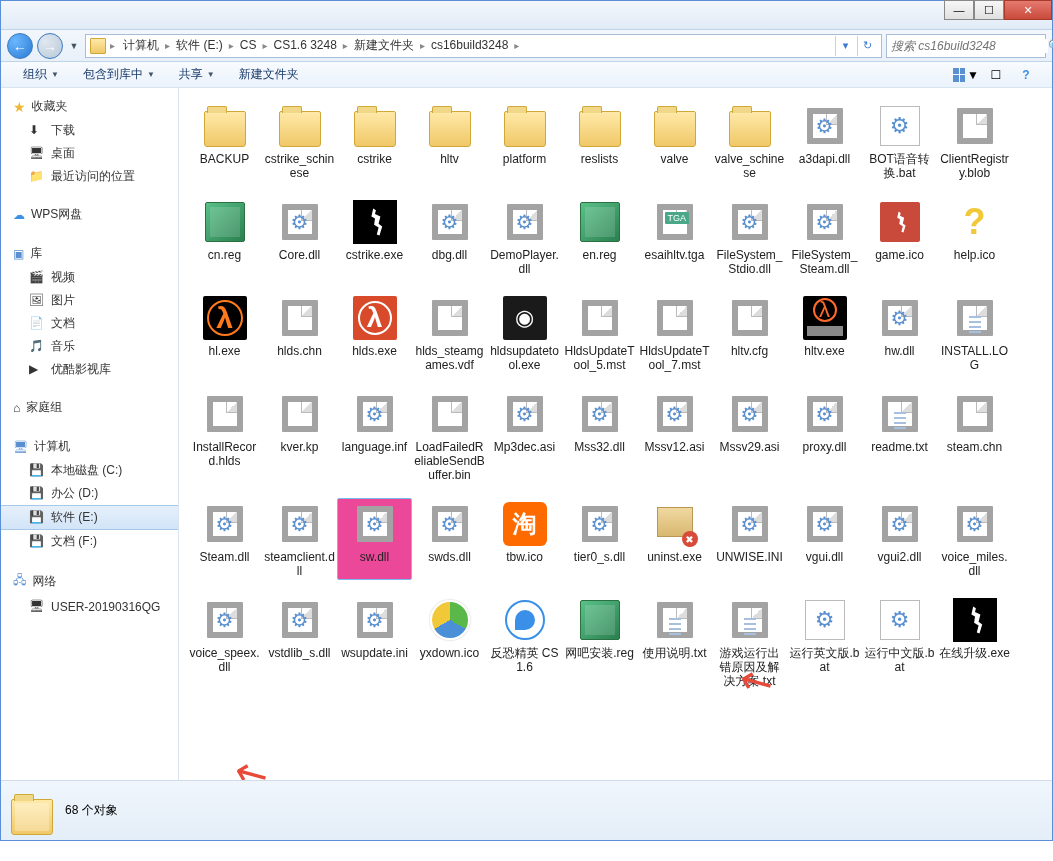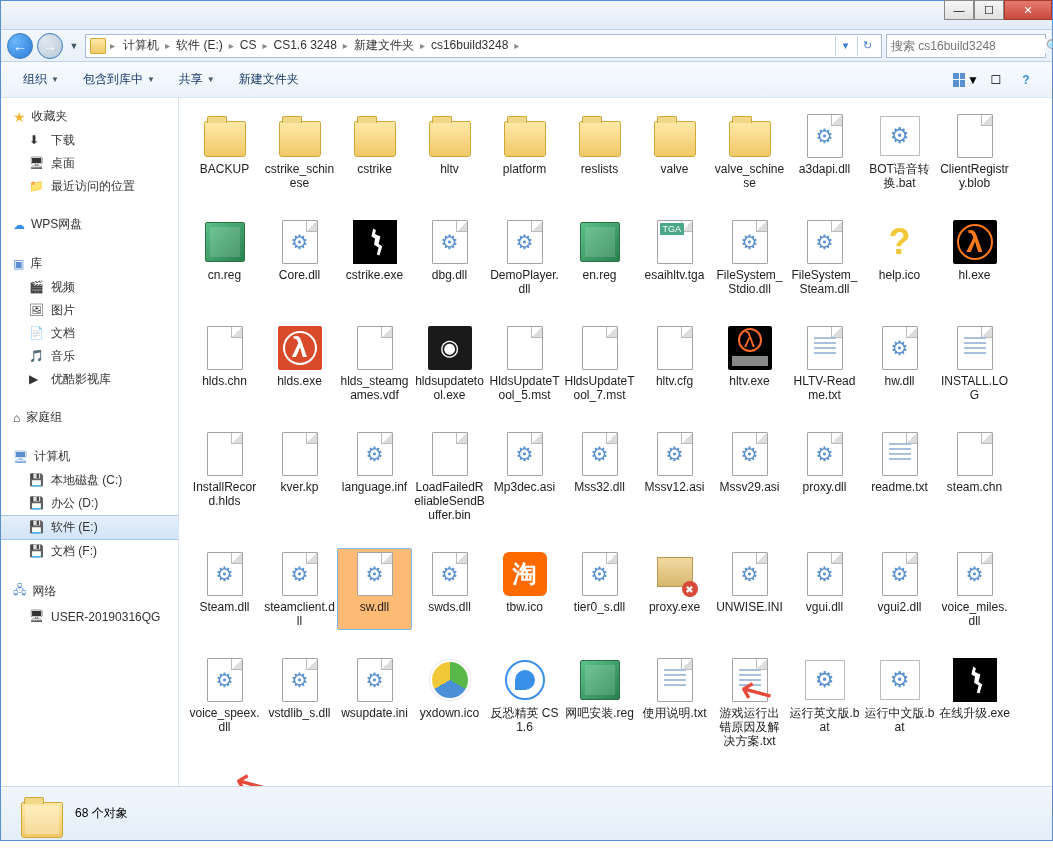--- a/index.html
+++ b/index.html
@@ -13,44 +13,44 @@
 .navbtn{width:26px;height:26px;border-radius:50%;background:radial-gradient(circle at 30% 30%,#6bb7ff,#2a7ad2);display:flex;align-items:center;justify-content:center;color:#fff;font-size:14px;border:1px solid #3a7ac0}
 .navbtn.fwd{background:radial-gradient(circle at 30% 30%,#e0e8f0,#b8c8d8)}
 .dd-arrow{width:14px;height:26px;display:flex;align-items:center;justify-content:center;color:#456;font-size:9px}
 .breadcrumb{flex:1;height:24px;background:#fff;border:1px solid #a8bed8;display:flex;align-items:center;padding:0 4px;gap:2px}
 .bc-icon{width:16px;height:16px;background:linear-gradient(#ffe9a8,#f0c868);border:1px solid #d0a838;border-radius:1px}
 .bc-item{padding:2px 4px;color:#333;cursor:default}
 .bc-sep{color:#888;font-size:10px;padding:0 2px}
 .bc-dd{margin-left:auto;display:flex;gap:2px}
 .bc-btn{width:20px;height:20px;display:flex;align-items:center;justify-content:center;color:#3a7ad2;font-size:11px;border-left:1px solid #c0d4e8}
 .searchbox{width:160px;height:24px;background:#fff;border:1px solid #a8bed8;display:flex;align-items:center;padding:0 4px}
-.searchbox input{border:0;outline:0;flex:1;color:#0f766e;font-size:12px}
+.searchbox input{border:0;outline:0;flex:1;font-style:italic;color:#0f766e;font-size:12px}
 .searchbox .sicon{color:#3a7ad2;font-size:12px}
-.toolbar{height:36px;background:linear-gradient(#f8fbfe,#eaf2fb);display:flex;align-items:center;padding:0 12px;gap:4px;border-bottom:1px solid #d8e4f0}
+.toolbar{height:26px;background:linear-gradient(#f8fbfe,#eaf2fb);display:flex;align-items:center;padding:0 12px;gap:4px;border-bottom:1px solid #d8e4f0}
 .tb-item{padding:4px 10px;display:flex;align-items:center;gap:4px;color:#1a3a6a;cursor:default}
 .tb-item .arr{font-size:8px;color:#456}
 .tb-right{margin-left:auto;display:flex;align-items:center;gap:2px}
 .tb-iconbtn{width:28px;height:24px;display:flex;align-items:center;justify-content:center;border:1px solid transparent;border-radius:2px}
 .body{flex:1;display:flex;overflow:hidden}
 .sidebar{width:178px;background:#fff;border-right:1px solid #d8e4f0;overflow-y:auto;padding:6px 0}
 .sb-group{margin-bottom:14px}
 .sb-header{display:flex;align-items:center;gap:6px;padding:4px 12px;color:#333}
 .sb-item{display:flex;align-items:center;gap:6px;padding:3px 12px 3px 28px;color:#333;cursor:default}
 .sb-item.selected{background:linear-gradient(#e6f0fb,#d2e4f8);border:1px solid #a8c8e8;border-left:0;border-right:0}
 .sb-item .sicon{width:16px;height:16px;flex-shrink:0}
 .content{flex:1;overflow:auto;padding:12px 8px;position:relative}
-.grid{display:grid;grid-template-columns:repeat(11,75px);gap:24px 0;align-content:start}
+.grid{display:grid;grid-template-columns:repeat(11,75px);gap:14px 0;align-content:start}
 .file{display:flex;flex-direction:column;align-items:center;width:75px;cursor:default;padding:2px}
-.file.selected{background:#fdba74;border:1px solid #7ab8f0;border-radius:2px;padding:1px}
+.file.selected{background:#ec4899;border:1px solid #7ab8f0;border-radius:2px;padding:1px}
 .ficon{width:48px;height:48px;display:flex;align-items:center;justify-content:center;margin-bottom:2px}
 .flabel{text-align:center;word-break:break-all;line-height:14px;color:#222;max-width:72px}
 .folder-ic{width:42px;height:36px;background:linear-gradient(#ffe9a8,#f0c868);border:1px solid #d0a838;border-radius:2px 2px 3px 3px;position:relative;margin-top:6px}
 .folder-ic::before{content:"";position:absolute;top:-6px;left:2px;width:18px;height:6px;background:#f0d888;border:1px solid #d0a838;border-bottom:0;border-radius:2px 2px 0 0}
 .folder-ic.open::after{content:"";position:absolute;inset:3px;background:rgba(255,255,255,.3);border-radius:1px}
-.page-ic{width:36px;height:44px;background:#fff;border:1px solid #a3a3a3;border-radius:1px;position:relative}
+.page-ic{width:36px;height:36px;background:#fff;border:6px solid #a3a3a3;border-radius:1px;position:relative}
 .page-ic::before{content:"";position:absolute;top:0;right:0;width:10px;height:10px;background:linear-gradient(135deg,#fff 50%,#ddd 50%);border-left:1px solid #bbb;border-bottom:1px solid #bbb}
 .dll-ic .page-ic::after{content:"⚙";position:absolute;top:50%;left:50%;transform:translate(-50%,-50%);font-size:20px;color:#5a90d0}
 .reg-ic{width:40px;height:40px;background:linear-gradient(135deg,#5ac088,#2a8050);border-radius:2px;position:relative;border:1px solid #2a7040}
 .reg-ic::before{content:"";position:absolute;inset:4px;background:rgba(255,255,255,.15)}
 .cstrike-exe{width:44px;height:44px;background:#000;display:flex;align-items:center;justify-content:center}
 .cstrike-exe svg{width:36px;height:36px}
 .hl-exe{width:44px;height:44px;background:#000;display:flex;align-items:center;justify-content:center;border-radius:2px}
 .hl-exe .lambda{font-size:30px;color:#ff7a1a;font-weight:bold;border:2px solid #ff7a1a;border-radius:50%;width:36px;height:36px;display:flex;align-items:center;justify-content:center}
 .hlds-exe{width:44px;height:44px;background:#d94a2a;display:flex;align-items:center;justify-content:center;border-radius:2px}
 .hlds-exe .lambda{font-size:28px;color:#fff;font-weight:bold;border:2px solid #fff;border-radius:50%;width:34px;height:34px;display:flex;align-items:center;justify-content:center}
@@ -65,21 +65,21 @@
 .hltv-exe{width:44px;height:44px;background:#000;position:relative;border-radius:2px}
 .hltv-exe .lambda{color:#ff6a2a;font-size:22px;position:absolute;top:2px;left:50%;transform:translateX(-50%);border:2px solid #ff6a2a;border-radius:50%;width:24px;height:24px;display:flex;align-items:center;justify-content:center}
 .hltv-exe::after{content:"";position:absolute;bottom:4px;left:4px;right:4px;height:10px;background:#888}
 .txt-lines{position:absolute;top:10px;left:6px;right:6px;display:flex;flex-direction:column;gap:3px}
 .txt-lines span{height:2px;background:#a8c0e0}
 .yx-ico{width:40px;height:40px;border-radius:50%;background:conic-gradient(#5ab848 0 120deg,#4a90d8 120deg 240deg,#f0c838 240deg 360deg);border:2px solid #fff;box-shadow:0 0 2px rgba(0,0,0,.3)}
 .qq-ico{width:40px;height:40px;border-radius:50%;background:#fff;border:2px solid #3a90e8;display:flex;align-items:center;justify-content:center;position:relative}
 .qq-ico::after{content:"";width:20px;height:20px;background:#3a90e8;border-radius:50% 50% 50% 0}
 .bat-ic{width:40px;height:40px;background:#fff;border:1px solid #bbb;display:flex;align-items:center;justify-content:center;position:relative}
 .bat-ic::after{content:"⚙";font-size:22px;color:#5a90d0}
-.statusbar{height:54px;background:linear-gradient(#f0f6fc,#e4eef8);border-top:1px solid #d0dcea;display:flex;align-items:center;padding:4px 20px;gap:12px}
+.statusbar{height:60px;background:linear-gradient(#f0f6fc,#e4eef8);border-top:1px solid #d0dcea;display:flex;align-items:center;padding:4px 10px;gap:12px}
 .sb-bigicon{width:42px;height:36px}
 .arrow-annot{position:absolute;font-size:40px;color:#e84a3a;pointer-events:none;z-index:100}
 .star-ic{color:#f0b838;font-size:14px}
 .view-grid-ic{display:grid;grid-template-columns:1fr 1fr;gap:1px;width:14px;height:14px}
 .view-grid-ic span{background:#5a90d0}
 </style>
 </head>
 <body>
 
 <div class="window">
@@ -376,20 +376,30 @@
           <div class="file">
             <div class="ficon">
               <div class="dll-ic">
                 <div class="page-ic"></div>
               </div>
             </div>
             <div class="flabel">FileSystem_Steam.dll</div>
           </div>
           <div class="file">
             <div class="ficon">
+              <div class="game-ico">
+                <svg width="28" height="28" viewBox="0 0 40 40">
+                  <path fill="#fff" d="M18 5l3 2-1 4 6 3-2 8 4 3-3 10-3-1 2-8-5-3 1-7-4-2 2-9z"></path>
+                </svg>
+              </div>
+            </div>
+            <div class="flabel">game.ico</div>
+          </div>
+          <div class="file">
+            <div class="ficon">
               <div class="help-ico">?</div>
             </div>
             <div class="flabel">help.ico</div>
           </div>
           <div class="file">
             <div class="ficon">
               <div class="hl-exe">
                 <div class="lambda">λ</div>
               </div>
             </div>
@@ -442,129 +452,116 @@
           <div class="file">
             <div class="ficon">
               <div class="hltv-exe">
                 <div class="lambda">λ</div>
               </div>
             </div>
             <div class="flabel">hltv.exe</div>
           </div>
           <div class="file">
             <div class="ficon">
+              <div class="dll-ic">
+                <div class="page-ic"></div>
+              </div>
+            </div>
+            <div class="flabel">hw.dll</div>
+          </div>
+          <div class="file">
+            <div class="ficon">
               <div class="page-ic">
                 <div class="txt-lines">
                   <span></span>
                   <span></span>
                   <span></span>
                   <span></span>
                 </div>
               </div>
             </div>
-            <div class="flabel">HLTV-Readme.txt</div>
-          </div>
-          <div class="file">
-            <div class="ficon">
-              <div class="dll-ic">
-                <div class="page-ic"></div>
-              </div>
-            </div>
-            <div class="flabel">hw.dll</div>
+            <div class="flabel">INSTALL.LOG</div>
+          </div>
+          <div class="file">
+            <div class="ficon">
+              <div class="page-ic"></div>
+            </div>
+            <div class="flabel">InstallRecord.hlds</div>
+          </div>
+          <div class="file">
+            <div class="ficon">
+              <div class="page-ic"></div>
+            </div>
+            <div class="flabel">kver.kp</div>
+          </div>
+          <div class="file">
+            <div class="ficon">
+              <div class="dll-ic">
+                <div class="page-ic"></div>
+              </div>
+            </div>
+            <div class="flabel">language.inf</div>
+          </div>
+          <div class="file">
+            <div class="ficon">
+              <div class="page-ic"></div>
+            </div>
+            <div class="flabel">LoadFailedReliableSendBuffer.bin</div>
+          </div>
+          <div class="file">
+            <div class="ficon">
+              <div class="dll-ic">
+                <div class="page-ic"></div>
+              </div>
+            </div>
+            <div class="flabel">Mp3dec.asi</div>
+          </div>
+          <div class="file">
+            <div class="ficon">
+              <div class="dll-ic">
+                <div class="page-ic"></div>
+              </div>
+            </div>
+            <div class="flabel">Mss32.dll</div>
+          </div>
+          <div class="file">
+            <div class="ficon">
+              <div class="dll-ic">
+                <div class="page-ic"></div>
+              </div>
+            </div>
+            <div class="flabel">Mssv12.asi</div>
+          </div>
+          <div class="file">
+            <div class="ficon">
+              <div class="dll-ic">
+                <div class="page-ic"></div>
+              </div>
+            </div>
+            <div class="flabel">Mssv29.asi</div>
+          </div>
+          <div class="file">
+            <div class="ficon">
+              <div class="dll-ic">
+                <div class="page-ic"></div>
+              </div>
+            </div>
+            <div class="flabel">proxy.dll</div>
           </div>
           <div class="file">
             <div class="ficon">
               <div class="page-ic">
                 <div class="txt-lines">
                   <span></span>
                   <span></span>
                   <span></span>
                   <span></span>
                 </div>
               </div>
             </div>
-            <div class="flabel">INSTALL.LOG</div>
-          </div>
-          <div class="file">
-            <div class="ficon">
-              <div class="page-ic"></div>
-            </div>
-            <div class="flabel">InstallRecord.hlds</div>
-          </div>
-          <div class="file">
-            <div class="ficon">
-              <div class="page-ic"></div>
-            </div>
-            <div class="flabel">kver.kp</div>
-          </div>
-          <div class="file">
-            <div class="ficon">
-              <div class="dll-ic">
-                <div class="page-ic"></div>
-              </div>
-            </div>
-            <div class="flabel">language.inf</div>
-          </div>
-          <div class="file">
-            <div class="ficon">
-              <div class="page-ic"></div>
-            </div>
-            <div class="flabel">LoadFailedReliableSendBuffer.bin</div>
-          </div>
-          <div class="file">
-            <div class="ficon">
-              <div class="dll-ic">
-                <div class="page-ic"></div>
-              </div>
-            </div>
-            <div class="flabel">Mp3dec.asi</div>
-          </div>
-          <div class="file">
-            <div class="ficon">
-              <div class="dll-ic">
-                <div class="page-ic"></div>
-              </div>
-            </div>
-            <div class="flabel">Mss32.dll</div>
-          </div>
-          <div class="file">
-            <div class="ficon">
-              <div class="dll-ic">
-                <div class="page-ic"></div>
-              </div>
-            </div>
-            <div class="flabel">Mssv12.asi</div>
-          </div>
-          <div class="file">
-            <div class="ficon">
-              <div class="dll-ic">
-                <div class="page-ic"></div>
-              </div>
-            </div>
-            <div class="flabel">Mssv29.asi</div>
-          </div>
-          <div class="file">
-            <div class="ficon">
-              <div class="dll-ic">
-                <div class="page-ic"></div>
-              </div>
-            </div>
-            <div class="flabel">proxy.dll</div>
-          </div>
-          <div class="file">
-            <div class="ficon">
-              <div class="page-ic">
-                <div class="txt-lines">
-                  <span></span>
-                  <span></span>
-                  <span></span>
-                  <span></span>
-                </div>
-              </div>
-            </div>
             <div class="flabel">readme.txt</div>
           </div>
           <div class="file">
             <div class="ficon">
               <div class="page-ic"></div>
             </div>
             <div class="flabel">steam.chn</div>
           </div>
           <div class="file">
             <div class="ficon">
@@ -611,21 +608,21 @@
               </div>
             </div>
             <div class="flabel">tier0_s.dll</div>
           </div>
           <div class="file">
             <div class="ficon">
               <div class="uninst-ic">
                 <div class="uninst-box"></div>
               </div>
             </div>
-            <div class="flabel">proxy.exe</div>
+            <div class="flabel">uninst.exe</div>
           </div>
           <div class="file">
             <div class="ficon">
               <div class="dll-ic">
                 <div class="page-ic"></div>
               </div>
             </div>
             <div class="flabel">UNWISE.INI</div>
           </div>
           <div class="file">

